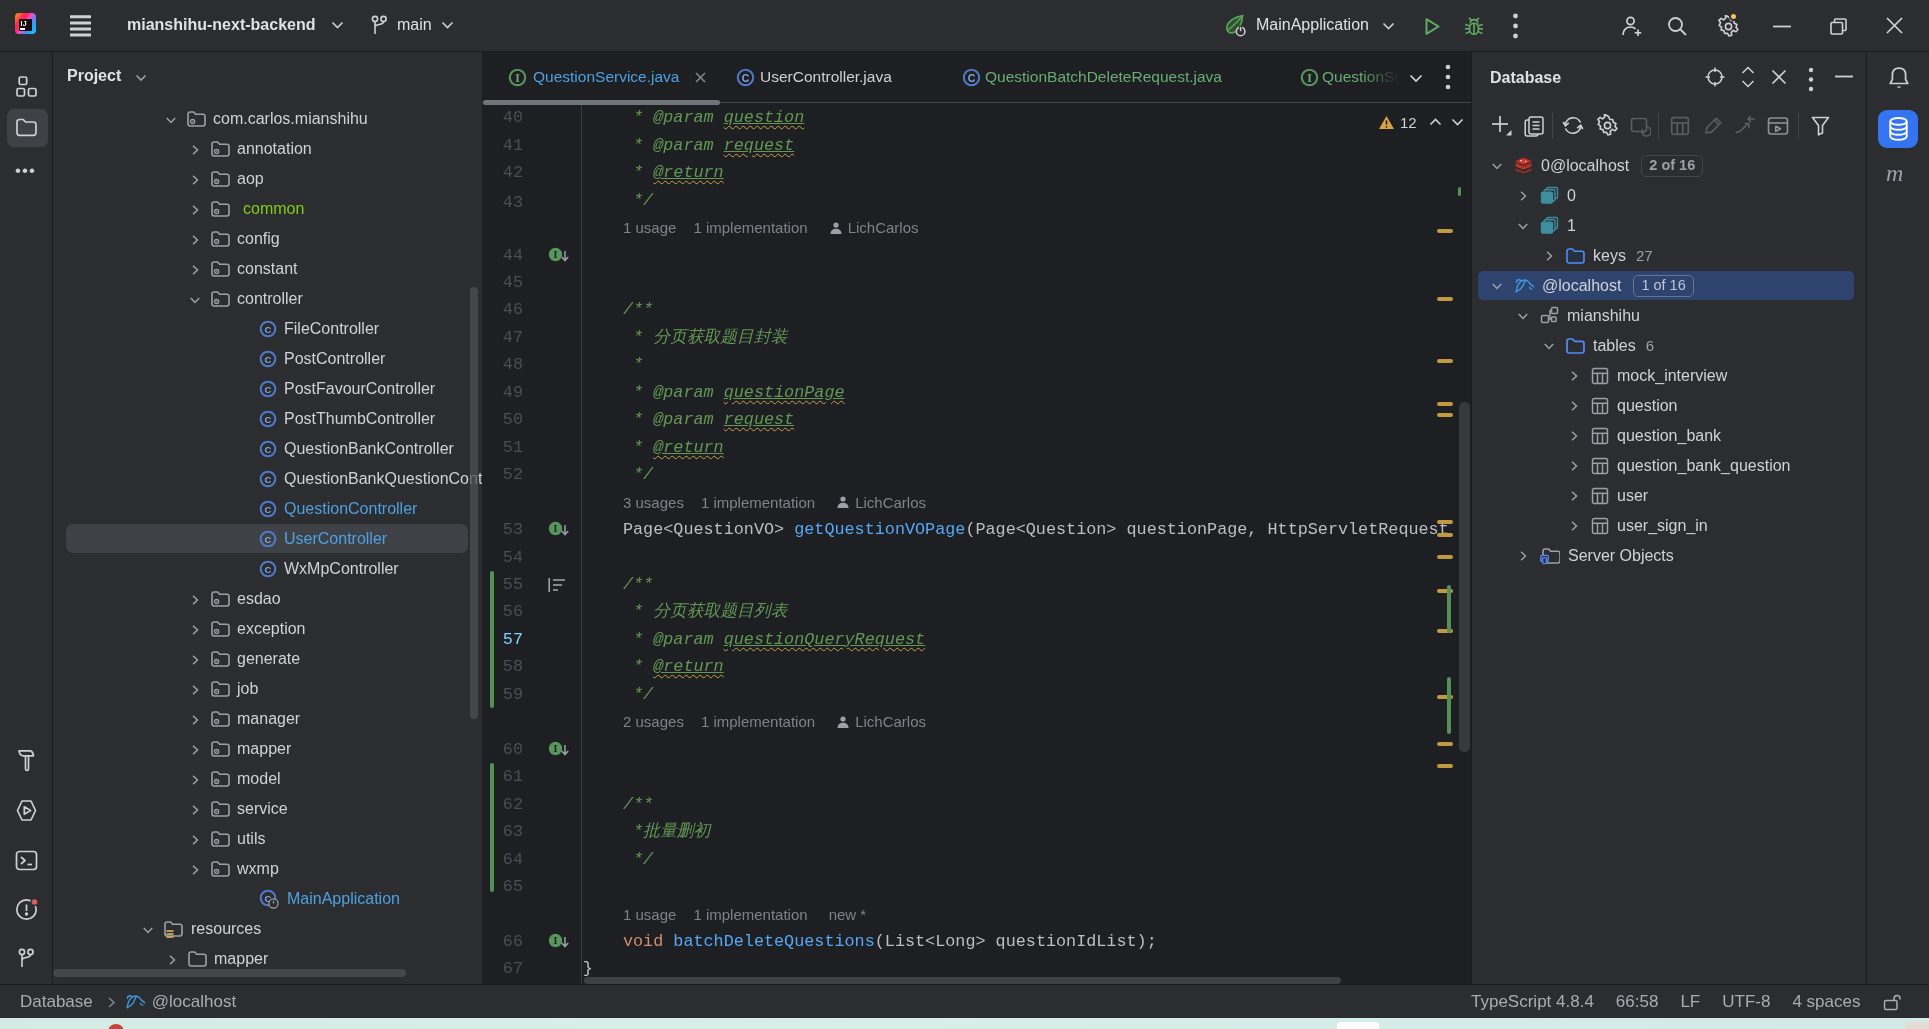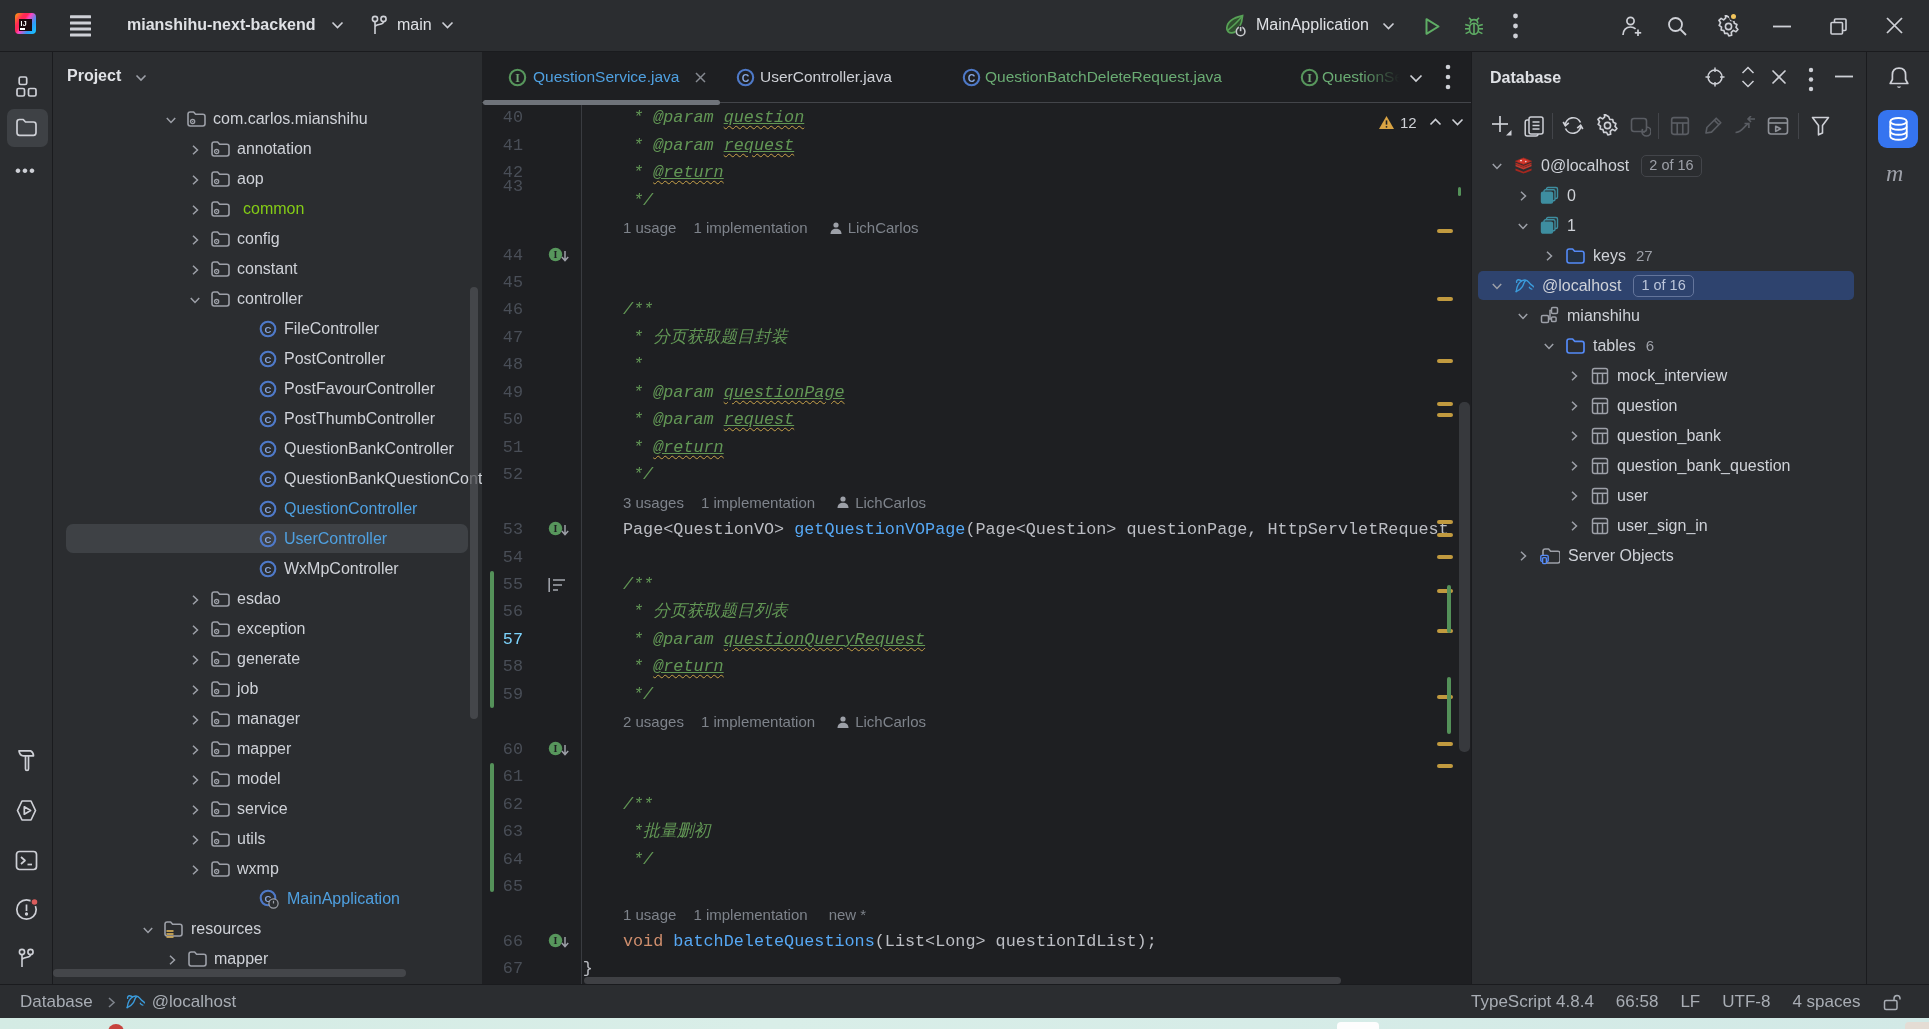--- a/index.html
+++ b/index.html
@@ -567,21 +567,21 @@
     <div class="abs" id="codearea" style="left:0;top:48px;width:973px;height:884px;overflow:hidden;font-family:'Liberation Mono',monospace;font-size:16.8px;">
       <div class="abs" style="left:98.5px;top:5px;width:1px;height:879px;background:#393B40;"></div>
       <div class="abs" style="left:8px;top:470.9px;width:4px;height:137.3px;background:#549159;border-radius:2px;"></div>
       <div class="abs" style="left:8px;top:663.1px;width:4px;height:129.3px;background:#549159;border-radius:2px;"></div>
       <div class="abs" style="left:0;top:4.3px;width:41px;height:27.4px;line-height:27.4px;text-align:right;color:#494E57;font-size:16.8px;">40</div>
       <div class="abs" style="left:100.7px;top:4.3px;height:27.4px;line-height:27.4px;white-space:pre;"><span style="color:#629755;font-style:italic">     * @param </span><span style="color:#629755;font-style:italic;text-decoration:underline"><span style="text-decoration:underline wavy #C8A24A 1px;text-underline-offset:3px">question</span></span></div>
       <div class="abs" style="left:0;top:31.8px;width:41px;height:27.4px;line-height:27.4px;text-align:right;color:#494E57;font-size:16.8px;">41</div>
       <div class="abs" style="left:100.7px;top:31.8px;height:27.4px;line-height:27.4px;white-space:pre;"><span style="color:#629755;font-style:italic">     * @param </span><span style="color:#629755;font-style:italic;text-decoration:underline"><span style="text-decoration:underline wavy #C8A24A 1px;text-underline-offset:3px">request</span></span></div>
       <div class="abs" style="left:0;top:59.2px;width:41px;height:27.4px;line-height:27.4px;text-align:right;color:#494E57;font-size:16.8px;">42</div>
       <div class="abs" style="left:100.7px;top:59.2px;height:27.4px;line-height:27.4px;white-space:pre;"><span style="color:#629755;font-style:italic">     * </span><span style="color:#629755;font-style:italic;text-decoration:underline"><span style="text-decoration:underline wavy #C8A24A 1px;text-underline-offset:3px">@return</span></span></div>
-      <div class="abs" style="left:0;top:73px;width:41px;height:27.4px;line-height:27.4px;text-align:right;color:#494E57;font-size:16.8px;">43</div>
+      <div class="abs" style="left:0;top:89px;width:41px;height:27.4px;line-height:27.4px;text-align:right;color:#494E57;font-size:16.8px;">43</div>
       <div class="abs" style="left:100.7px;top:86.7px;height:27.4px;line-height:27.4px;white-space:pre;"><span style="color:#629755;font-style:italic">     */</span></div>
       <div class="abs" style="left:141px;top:114.1px;height:27.4px;display:flex;align-items:center;font-size:15px;color:#7E838B;font-family:'Liberation Sans',sans-serif;">
           <span>1 usage</span>
           <span style="width:17px"></span>
           <span>1 implementation</span>
           <span style="width:21px"></span>
           <svg style="display:inline-block;vertical-align:-2px;margin-right:5px" width="14" height="14" viewBox="0 0 14 14">
             <circle cx="7" cy="4" r="2.6" fill="#9DA0A8"></circle>
             <path d="M1.5 13 C1.5 9.5 4 7.8 7 7.8 C10 7.8 12.5 9.5 12.5 13 Z" fill="#9DA0A8"></path>
           </svg>
@@ -844,21 +844,21 @@
 <g stroke-linejoin="round">
             <path d="M9.5 1 L17.5 4.2 L9.5 7.4 L1.5 4.2 Z" fill="#D3362B" stroke="#A32820" stroke-width="0.8"></path>
 <path d="M1.5 7.4 L9.5 10.6 L17.5 7.4 V9.2 L9.5 12.4 L1.5 9.2 Z" fill="#C23A2F"></path>
 <path d="M1.5 11.6 L9.5 14.8 L17.5 11.6 V13.4 L9.5 16.6 L1.5 13.4 Z" fill="#A5281F"></path>
 <path d="M1.5 5.5 L9.5 8.7 L17.5 5.5 V7.3 L9.5 10.5 L1.5 7.3 Z" fill="#B02E24"></path>
           </g>
 <circle cx="7" cy="3.6" r="0.8" fill="#fff"></circle>
           <circle cx="11.8" cy="4.6" r="0.8" fill="#E8D5D2"></circle>
         </svg>
         <span class="lbl" style="margin-left:8px;">0@localhost</span>
-        <span style="margin-left:12px;font-size:14.5px;color:#9DA0A8;border:1px solid #43454A;border-radius:5px;padding:1.5px 7px 2.5px;">2 of 16</span>
+        <span style="margin-left:12px;font-size:14.5px;color:#9DA0A8;border:1px solid #43454A;border-radius:5px;padding:1.5px 7px 2.5px;font-weight:bold;">2 of 16</span>
       </div>
     <div class="row" style="left:45px;top:128.6px;">
         <svg class="chev" style="margin-top:1px" width="12" height="12" viewBox="0 0 12 12">
           <path d="M4 1.8 L8.5 6 L4 10.2" fill="none" stroke="#9DA0A8" stroke-width="1.5"></path>
         </svg>
         <span style="width:11px"></span>
         <svg class="ic" width="19" height="19" viewBox="0 0 19 19">
 <rect x="6.5" y="1.5" width="11" height="11" rx="1.5" fill="none" stroke="#3E8EA0" stroke-width="1.4"></rect>
 <rect x="4" y="3.8" width="11" height="11" rx="1.5" fill="#2B2D30" stroke="#3E8EA0" stroke-width="1.4"></rect>
 <rect x="1.5" y="6.1" width="11" height="11" rx="1.5" fill="#3E8EA0" stroke="#3E8EA0" stroke-width="1.4"></rect>

